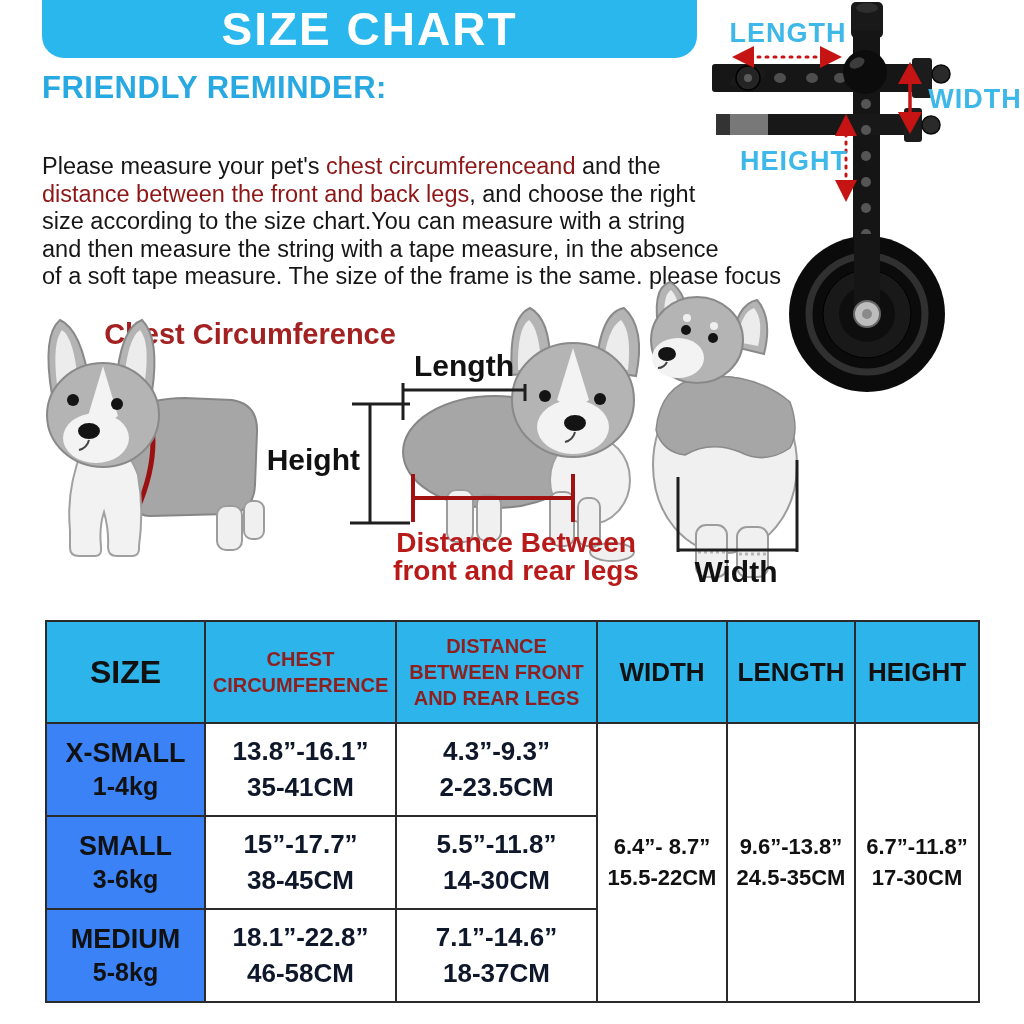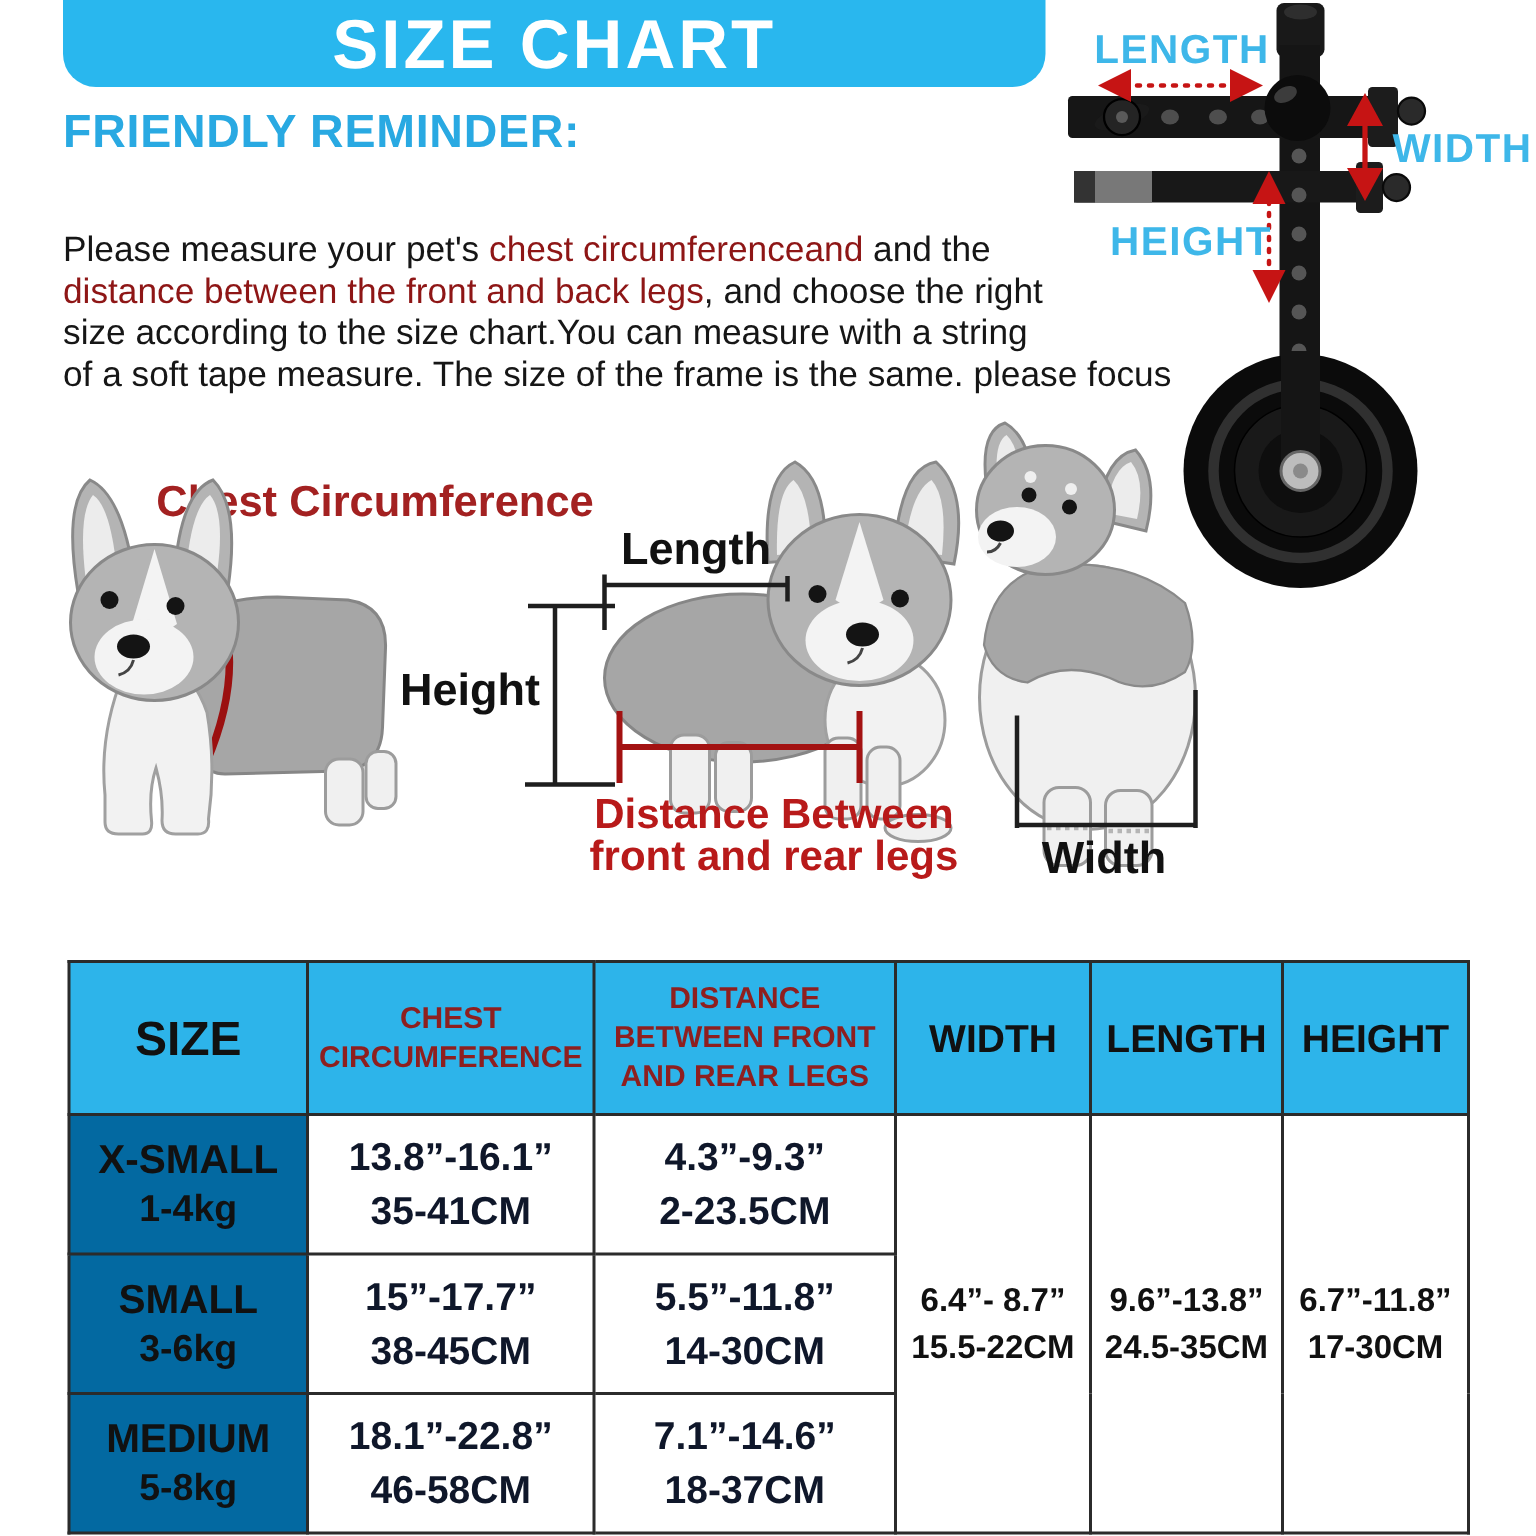--- a/index.html
+++ b/index.html
@@ -22,26 +22,26 @@
   
   .frame-svg{position:absolute;left:688px;top:0;width:336px;height:420px;}
   .dogs-svg{position:absolute;left:0;top:280px;width:1024px;height:345px;}
   svg text{font-family:"Liberation Sans",sans-serif;}
   .frame-label{fill:#3eb7e9;font-size:27px;font-weight:900;letter-spacing:1px;}
   .measure-label{fill:#111111;font-size:30px;font-weight:900;}
   .chest-label{fill:#a32121;font-size:29px;font-weight:900;}
   .dist-label{fill:#b81a1a;font-size:28px;font-weight:900;}
 
   
-  .size-table{position:absolute;left:45px;top:640px;width:933px;border-collapse:collapse;
+  .size-table{position:absolute;left:45px;top:620px;width:933px;border-collapse:collapse;
               table-layout:fixed;}
   .size-table th,.size-table td{border:2.5px solid #2b2b2b;text-align:center;
               vertical-align:middle;padding:2px;}
   .size-table th{background:#2db4ea;}
-  .cell-cyan{background:#0369a1;}
+  .cell-cyan{background:#3b82f6;}
   .th-size{font-size:32px;font-weight:900;color:#111;}
   .th-red{font-size:20px;font-weight:900;color:#8e1f1f;line-height:1.3;}
   .th-dim{font-size:26px;font-weight:900;color:#111;}
   .sz1{font-size:27px;font-weight:900;color:#111;line-height:1.25;}
   .sz2{font-size:25px;font-weight:900;color:#111;line-height:1.25;}
   .v1{font-size:26px;font-weight:900;color:#0f172a;line-height:1.35;text-align:center;}
   .m1{font-size:22px;font-weight:900;color:#111;line-height:1.4;}
 </style>
 </head>
 <body>
@@ -50,20 +50,21 @@
 
   <div class="banner">
     <span class="banner-title">SIZE CHART</span>
   </div>
 
   <div class="reminder-title">FRIENDLY REMINDER:</div>
   <div class="paragraph">
     <div class="pline"><span>Please measure your pet's </span><span class="red-inline">chest circumferenceand</span><span> and the</span></div>
     <div class="pline"><span></span><span class="red-inline">distance between the front and back legs</span><span>, and choose the right</span></div>
     <div class="pline"><span>size according to the size chart.You can measure with a string</span></div>
+    <div class="pline"><span>and then measure the string with a tape measure, in the absence</span></div>
     <div class="pline"><span>of a soft tape measure. The size of the frame is the same. please focus</span></div>
   </div>
 
   <svg class="frame-svg" viewBox="0 0 336 420">
     <g>
       <rect x="163" y="2" width="32" height="36" rx="5" fill="#191919"></rect>
       <ellipse cx="179" cy="8" rx="11" ry="5" fill="#2e2e2e"></ellipse>
       <rect x="165" y="30" width="27" height="302" fill="#151515"></rect>
       <rect x="24" y="64" width="216" height="28" rx="3" fill="#161616"></rect>
       <ellipse cx="92" cy="78" rx="6" ry="5" fill="#4e4e4e"></ellipse>

